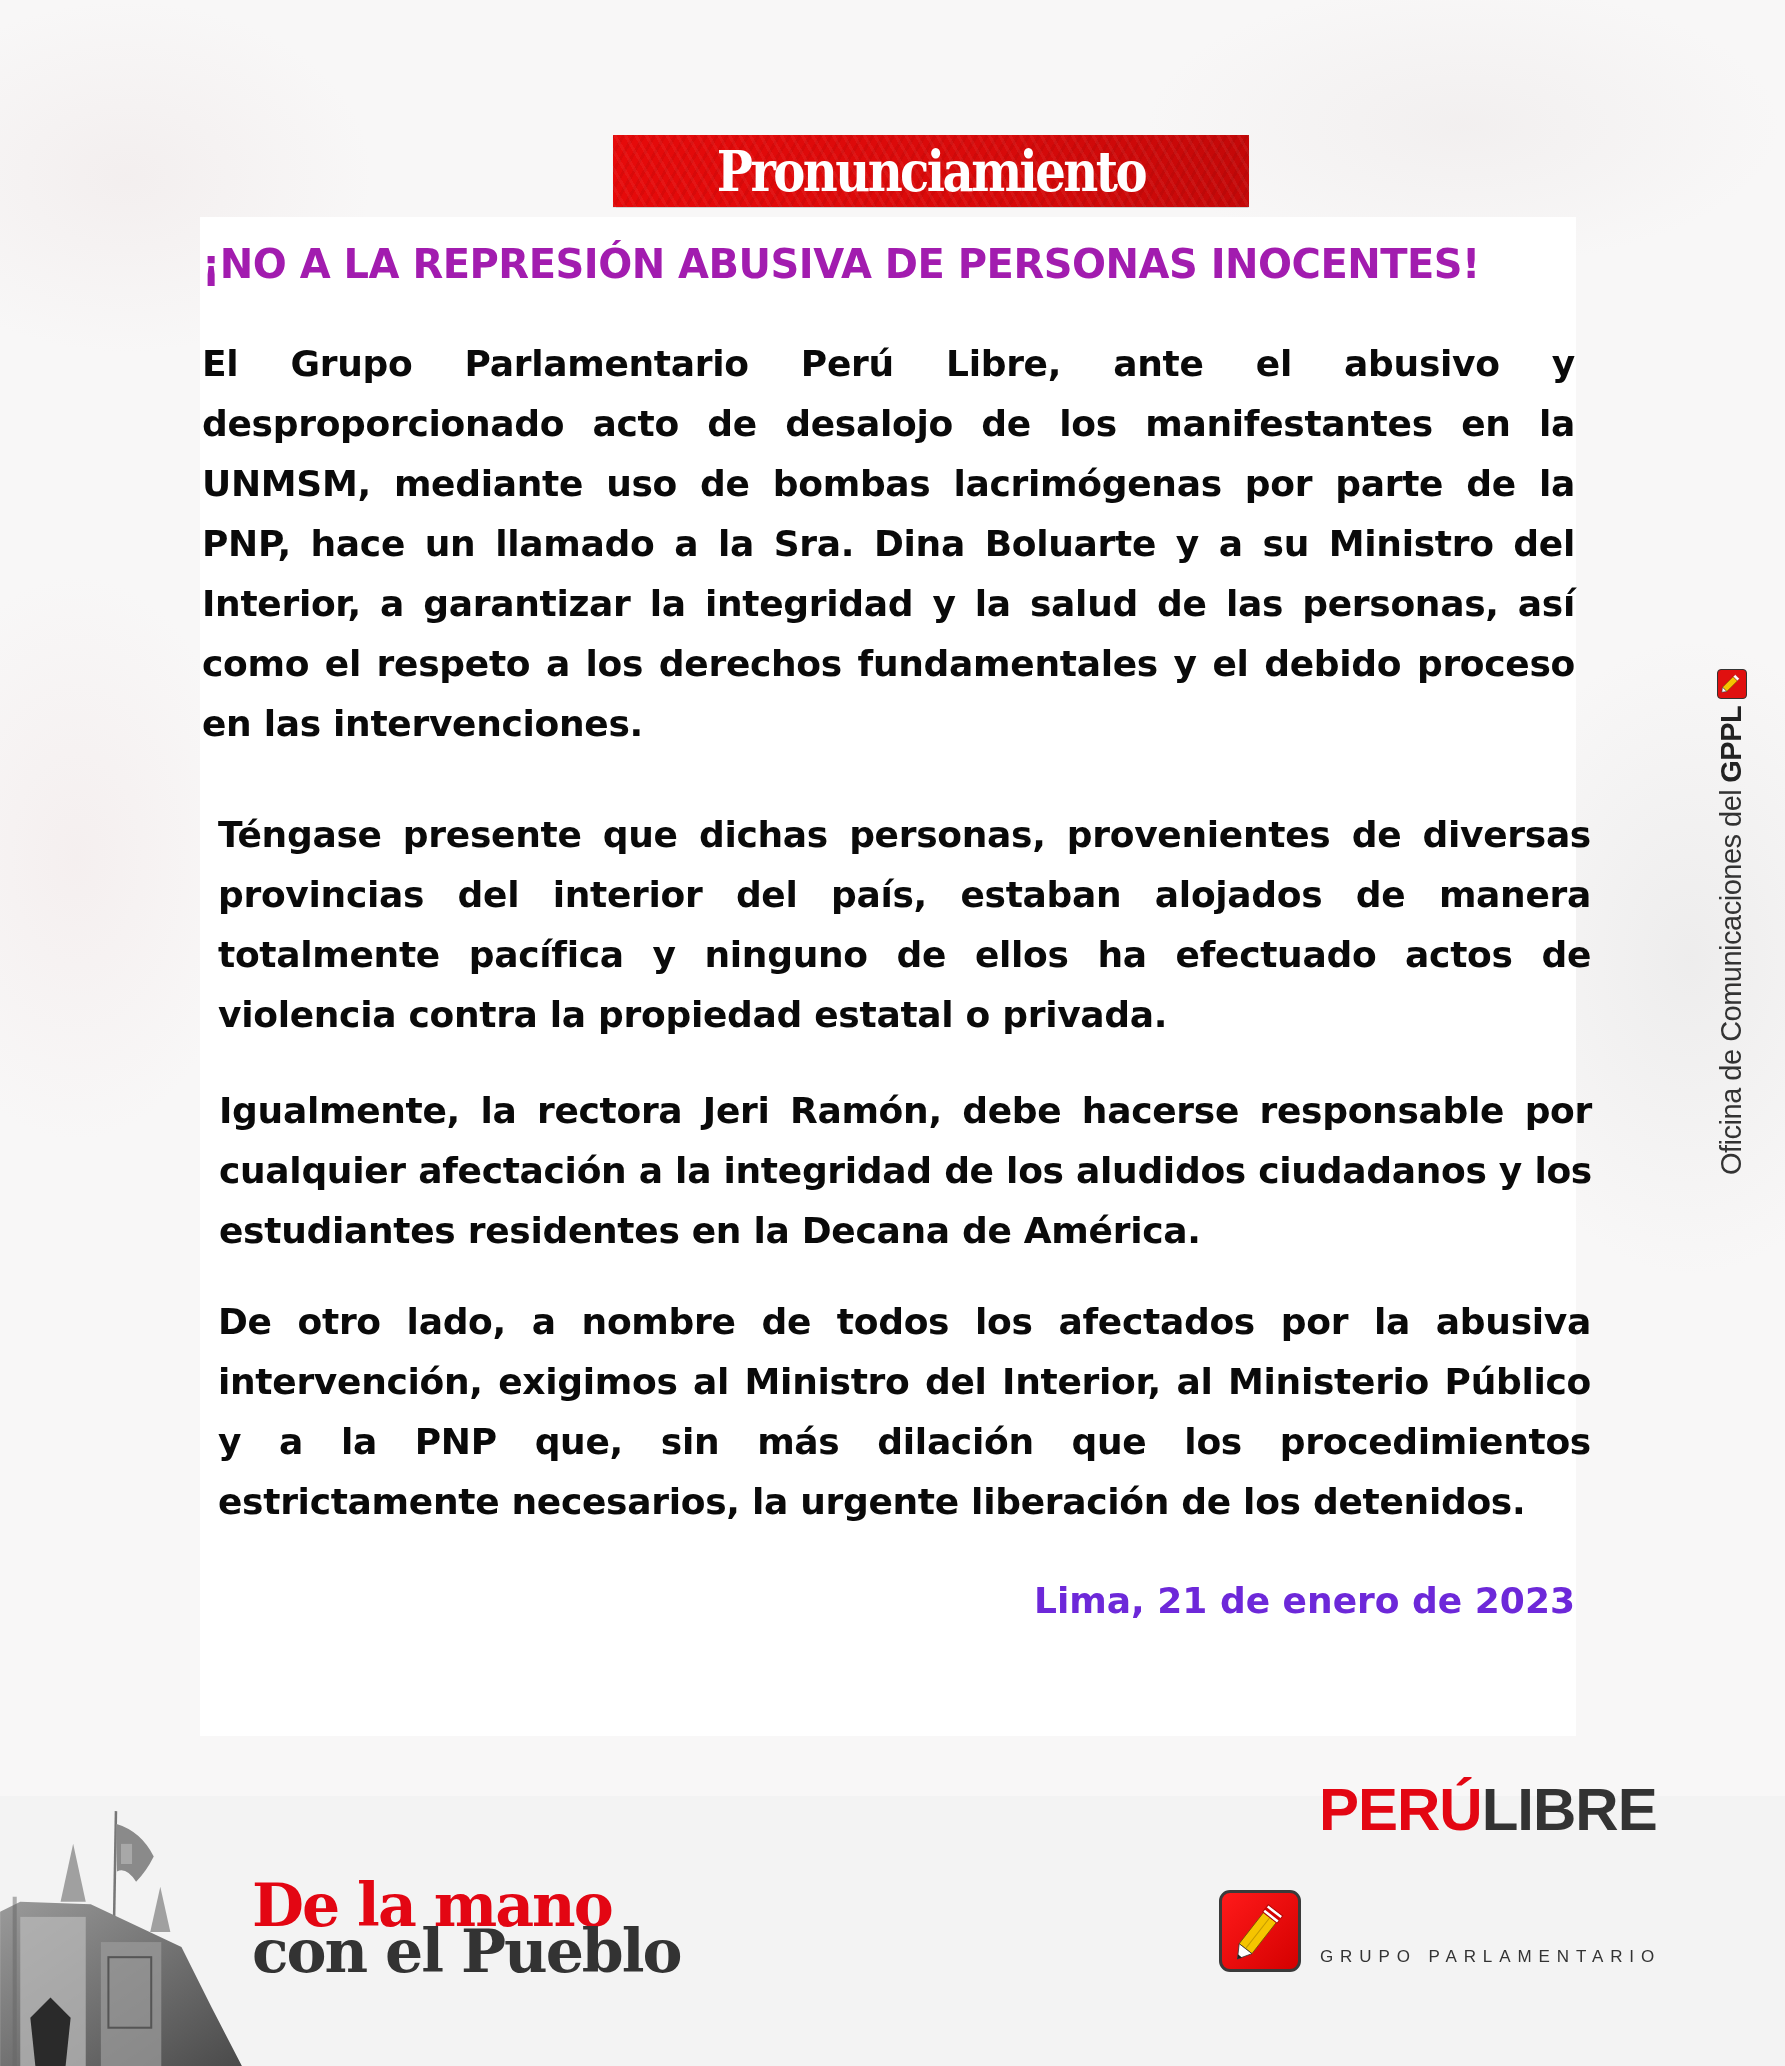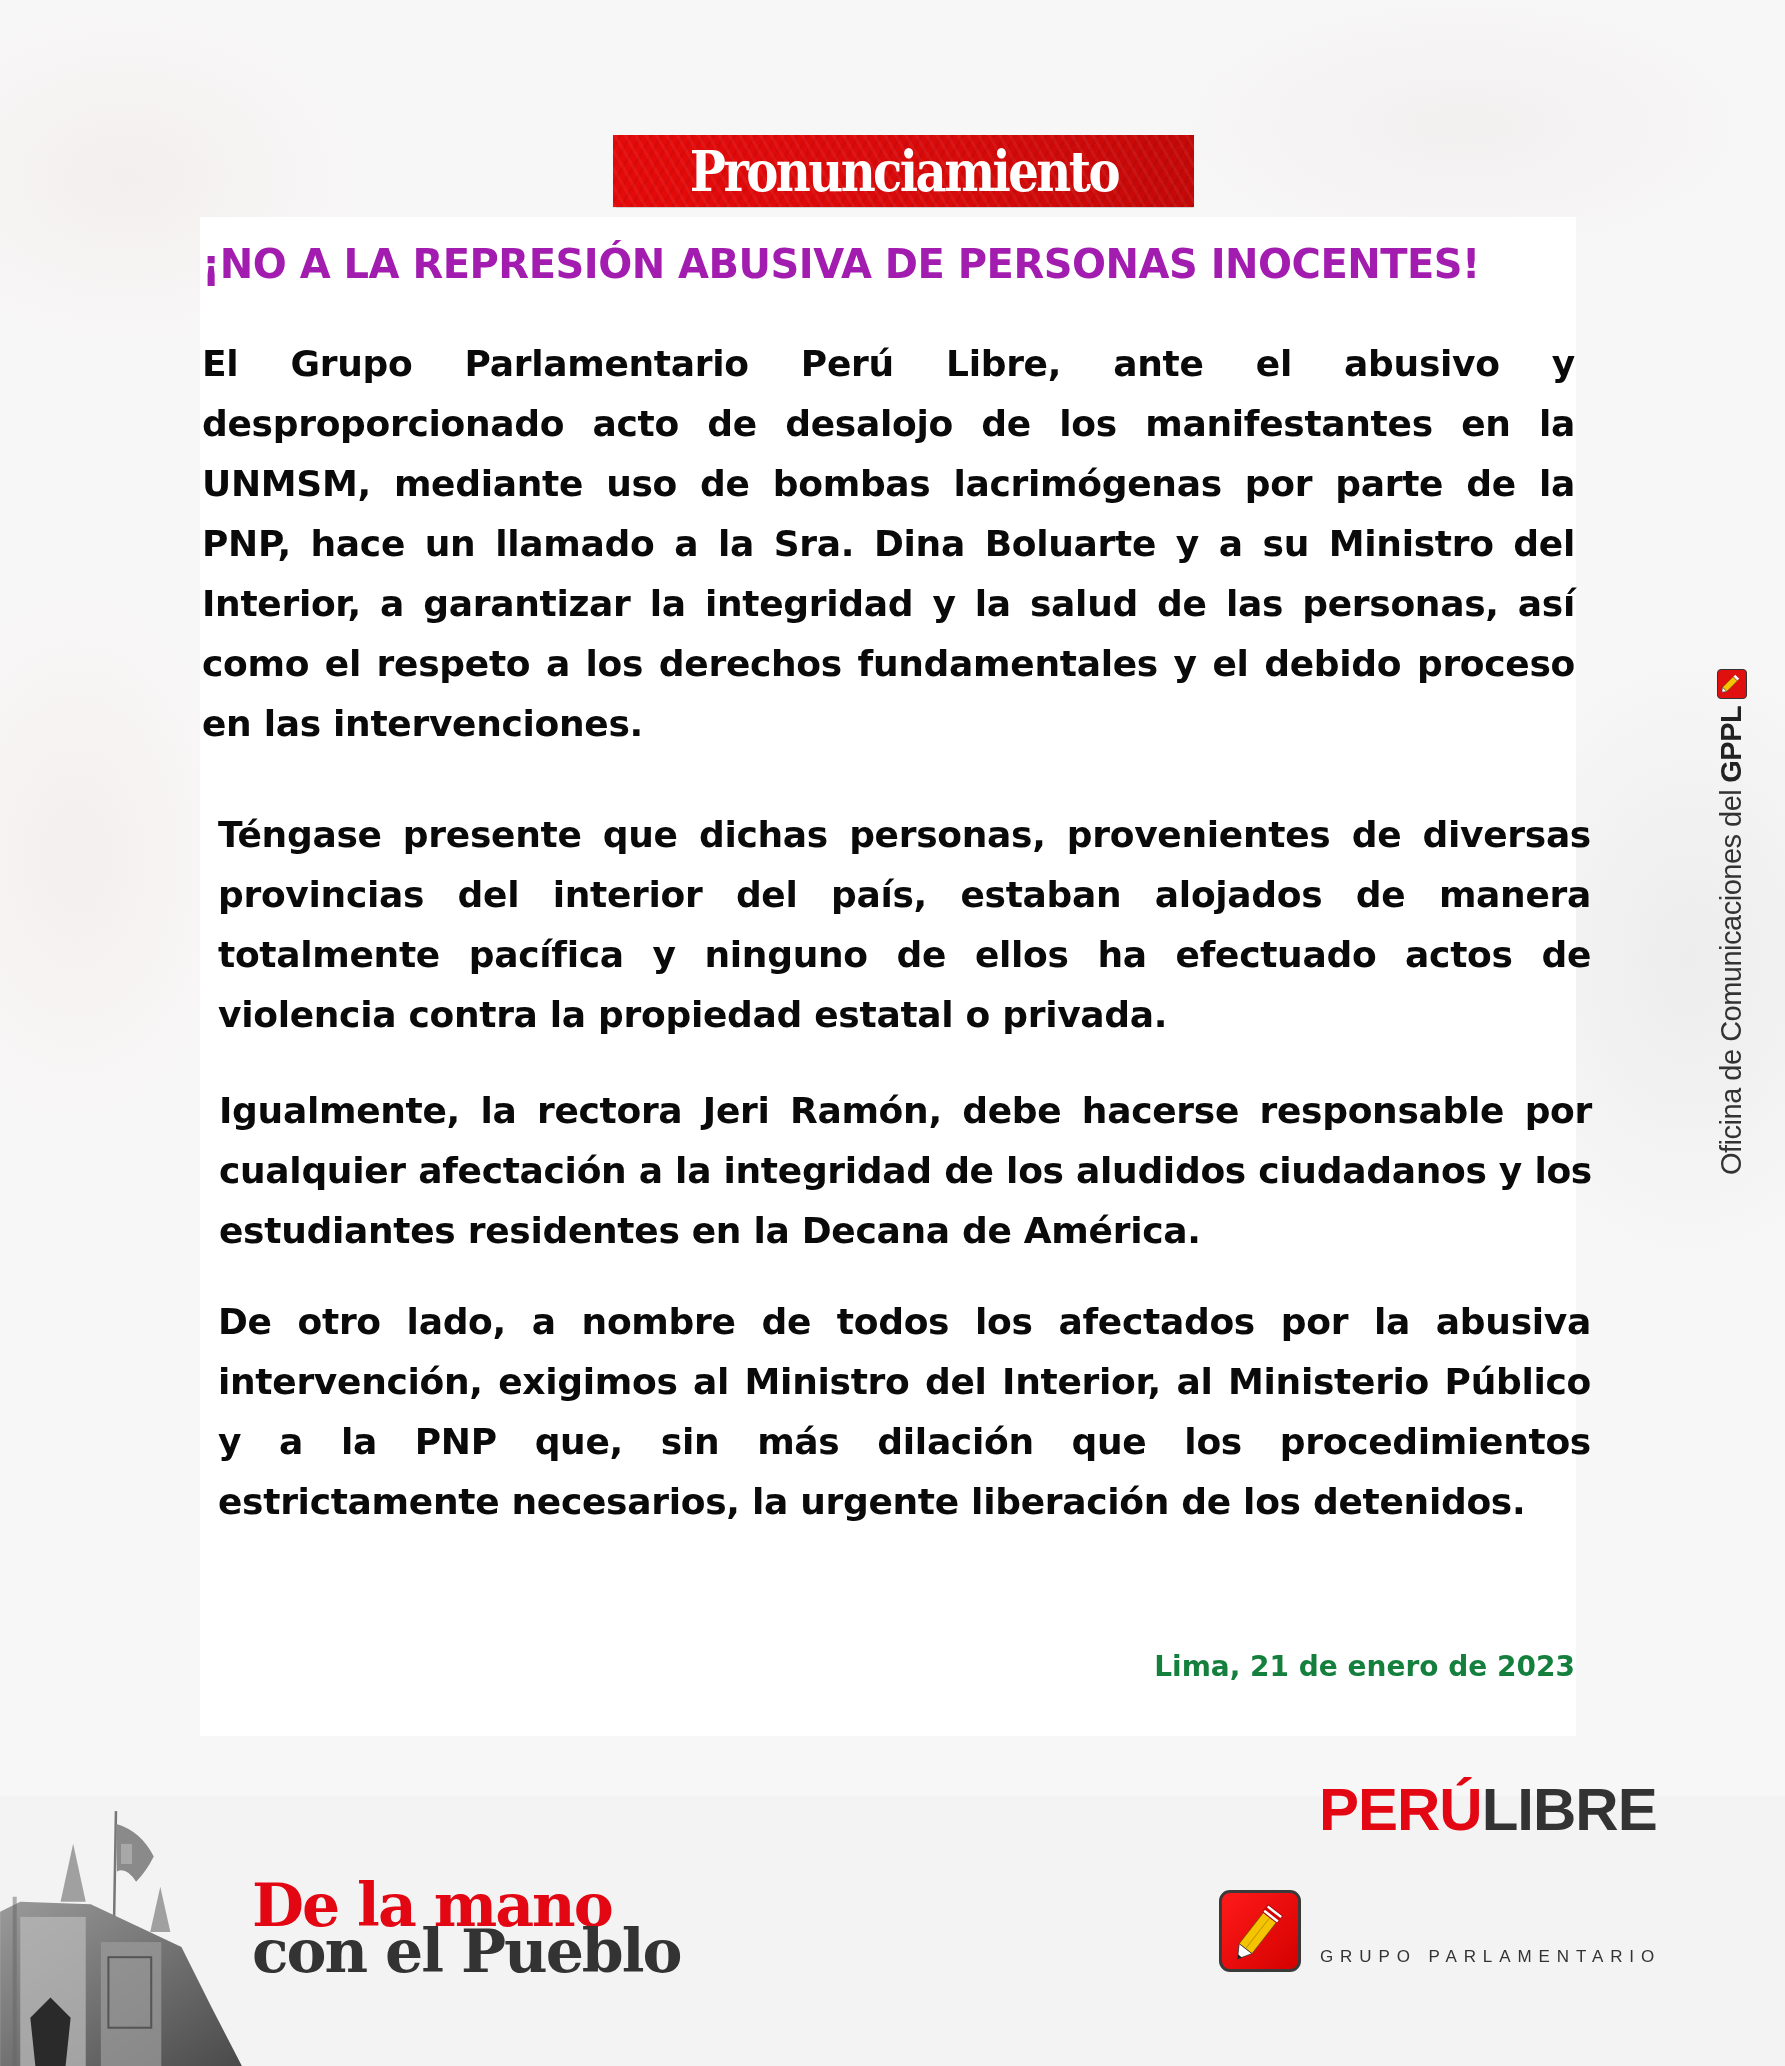--- a/index.html
+++ b/index.html
@@ -16,21 +16,21 @@
       radial-gradient(ellipse 303px 454px at 1690px 958px, rgba(200,200,200,0.22), transparent 70%),
       radial-gradient(ellipse 454px 202px at 1463px 126px, rgba(215,205,205,0.18), transparent 70%),
       radial-gradient(ellipse 252px 404px at 76px 858px, rgba(235,215,215,0.25), transparent 70%),
       #f8f7f7;
   }
   .panel {
     position: absolute; left: 200px; top: 217px; width: 1376px; height: 1519px;
     background: #ffffff;
   }
   .title-banner {
-    position: absolute; left: 613px; top: 135px; width: 581px; height: 72px;
+    position: absolute; left: 613px; top: 135px; width: 636px; height: 72px;
     background: linear-gradient(90deg, #e60a0a 0%, #d80a0a 60%, #c40808 100%);
     display: flex; align-items: center; justify-content: center;
     box-shadow: 0 0.5px 1px rgba(0,0,0,0.15);
   }
   .title-banner::before {
     content: ""; position: absolute; inset: 0;
     background-image: repeating-linear-gradient(60deg, rgba(255,255,255,0.05) 0 3px, transparent 3px 9px),
                       repeating-linear-gradient(-60deg, rgba(0,0,0,0.05) 0 3px, transparent 3px 9px);
   }
   .title-text {
@@ -48,22 +48,22 @@
     position: absolute; left: 202px; width: 1373px;
     font-weight: bold; font-size: 36px; line-height: 60px;
     text-align: justify; text-align-last: left; color: #0a0a0a;
     letter-spacing: -0.3px;
   }
   .p1 { top: 334px; }
   .p2 { top: 789px; }
   .p3 { top: 1064px; }
   .p4 { top: 1276px; }
   .date {
-    position: absolute; right: 210px; top: 1639px;
-    font-weight: bold; font-size: 28px; line-height: 55px; color: #15803d;
+    position: absolute; right: 210px; top: 1573px;
+    font-weight: bold; font-size: 36px; line-height: 55px; color: #6d28d9;
     white-space: nowrap;
   }
   .side-label {
     position: absolute; left: 1715px; top: 1175px;
     transform-origin: 0 0; transform: rotate(-90deg);
     display: flex; align-items: center; white-space: nowrap;
     font-family: "Liberation Sans", sans-serif;
     font-size: 29px; color: #333333; letter-spacing: -0.5px;
   }
   .side-label .strong { font-weight: bold; color: #222; margin-left: 7px; }

